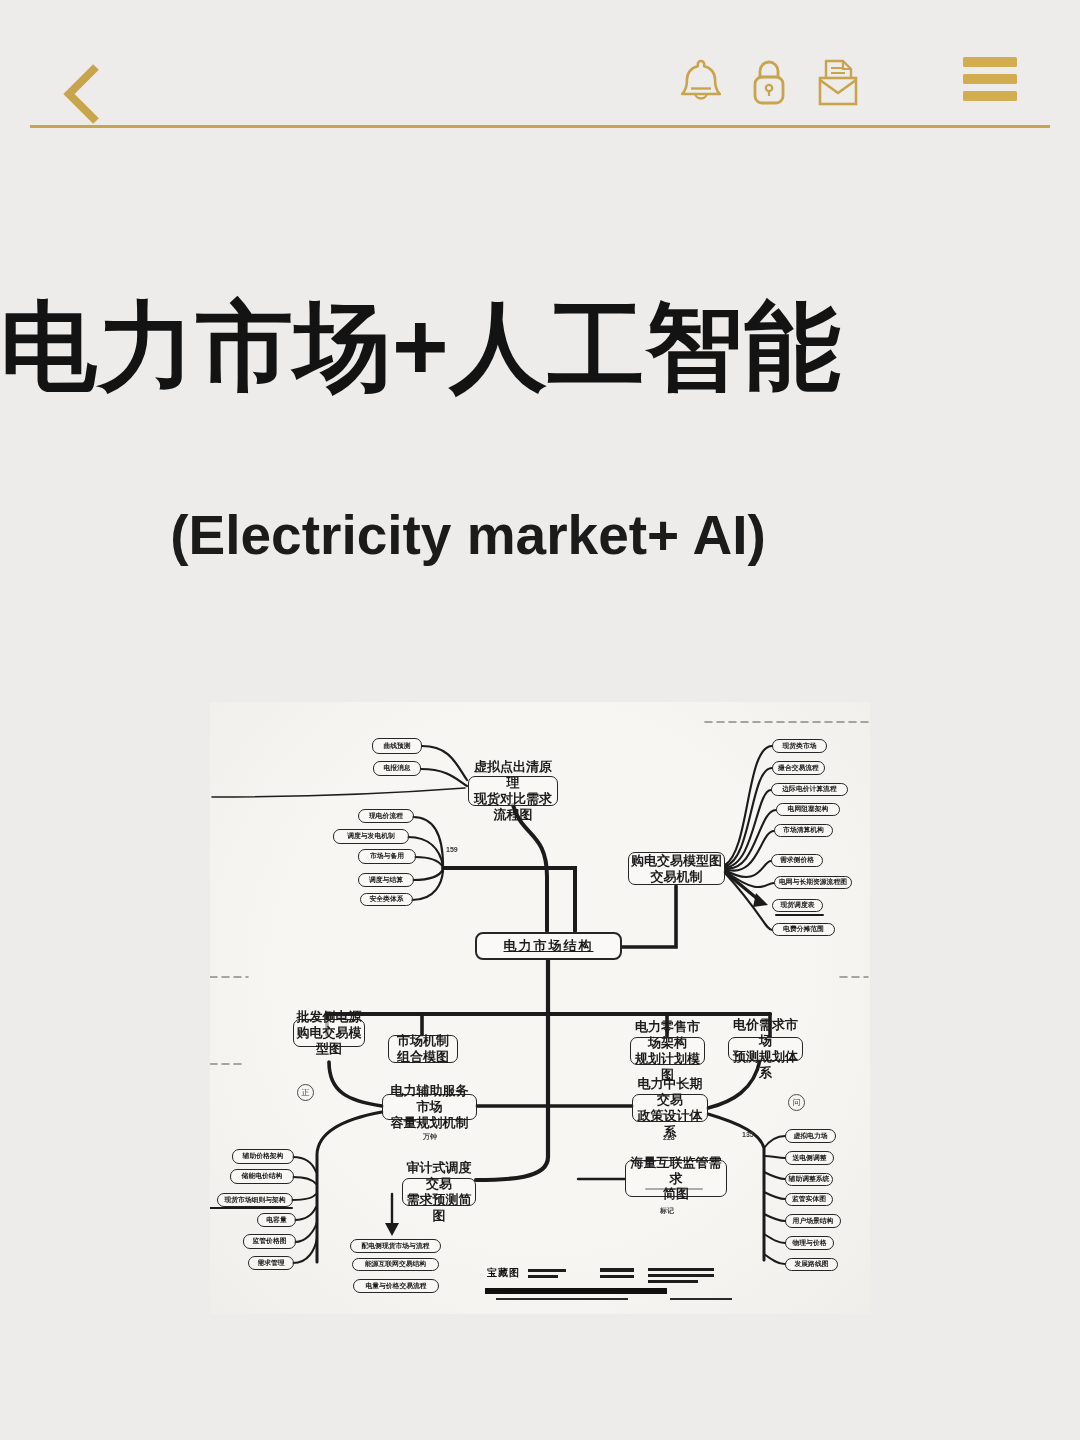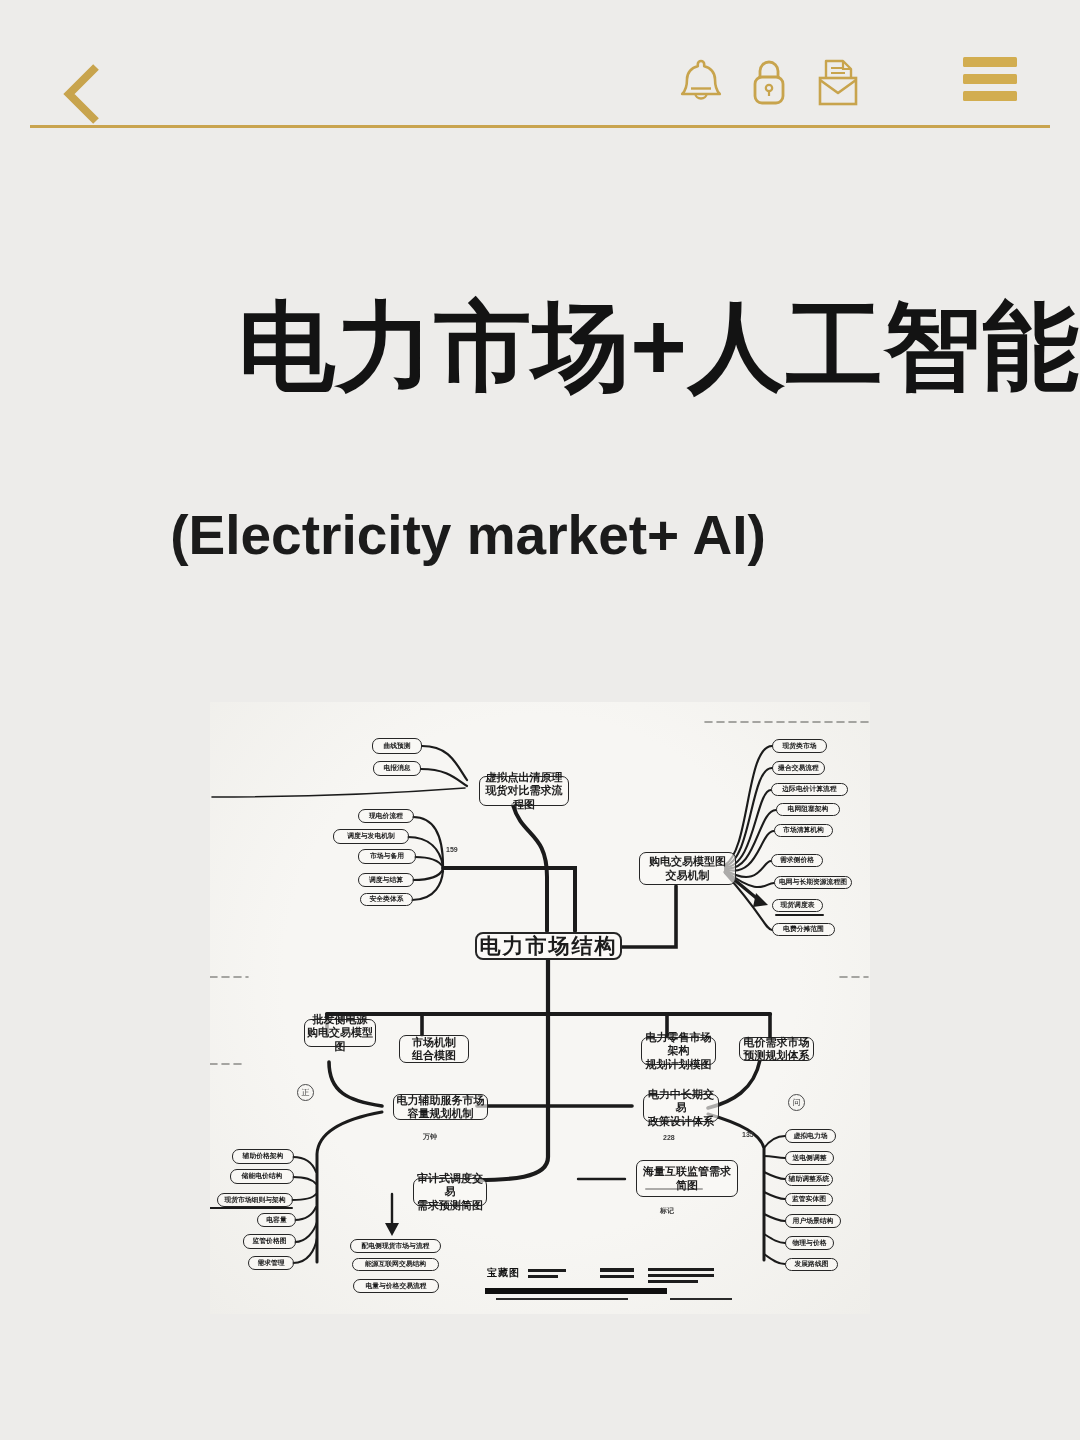--- a/index.html
+++ b/index.html
@@ -7,45 +7,45 @@
     width:1080px;height:1440px;position:relative;overflow:hidden;
     background:#edecea;
     font-family:"Liberation Sans", sans-serif;
   }
   
   .topbar{position:absolute;left:0;top:0;width:1080px;height:130px;}
   .icon-btn{position:absolute;cursor:pointer;}
   .divider{position:absolute;left:30px;top:125px;width:1020px;height:3px;background:#c9a44f;}
   
   .page-title{
-    position:absolute;left:0;top:283px;width:1080px;text-align:right;
+    position:absolute;left:0;top:283px;width:1080px;text-align:left;
     font-size:97px;font-weight:900;color:#131313;letter-spacing:1px;
   }
   .page-subtitle{
     position:absolute;left:0;top:503px;width:936px;text-align:center;
     font-size:55px;font-weight:600;color:#1b1b1b;
   }
   
   .map{
     position:absolute;left:210px;top:702px;width:660px;height:612px;
     background:radial-gradient(ellipse at 50% 45%, #f7f6f3 55%, #efeeea 100%);
   }
   .map svg.wires{position:absolute;left:0;top:0;}
   .mnode{
     position:absolute;box-sizing:border-box;
     border:1.8px solid #262626;border-radius:7px;
     display:flex;align-items:center;justify-content:center;text-align:center;
     font-weight:700;color:#1c1c1c;background:rgba(250,249,246,.65);
     white-space:pre-line;line-height:1.22;font-size:6.8px;padding:1px 2px;
     filter:blur(.32px);
   }
-  .mnode.two{font-size:11px;margin-left:11px;}
+  .mnode.two{font-size:13px;}
   .mnode.big{
-    border-width:2.8px;border-radius:8px;font-size:21px;font-weight:800;
-    letter-spacing:2px;filter:blur(.2px);background:rgba(251,250,247,.8);
+    border-width:2.8px;border-radius:8px;font-size:13px;font-weight:800;
+    letter-spacing:2px;filter:blur(.2px);background:rgba(251,250,247,.8);text-decoration:underline;
   }
   .ann{position:absolute;font-size:7px;font-weight:700;color:#3a3a3a;filter:blur(.45px);}
   .circ{
     position:absolute;width:15px;height:15px;border:1.5px solid #4a4a4a;border-radius:50%;
     font-size:8px;display:flex;align-items:center;justify-content:center;color:#3a3a3a;filter:blur(.4px);
   }
   .logo-brand{position:absolute;left:277px;top:564px;font-size:10px;font-weight:900;color:#111;filter:blur(.4px);letter-spacing:1px;}
   .logo-micro{position:absolute;background:#1d1d1d;filter:blur(.35px);}
 </style>
 </head>

